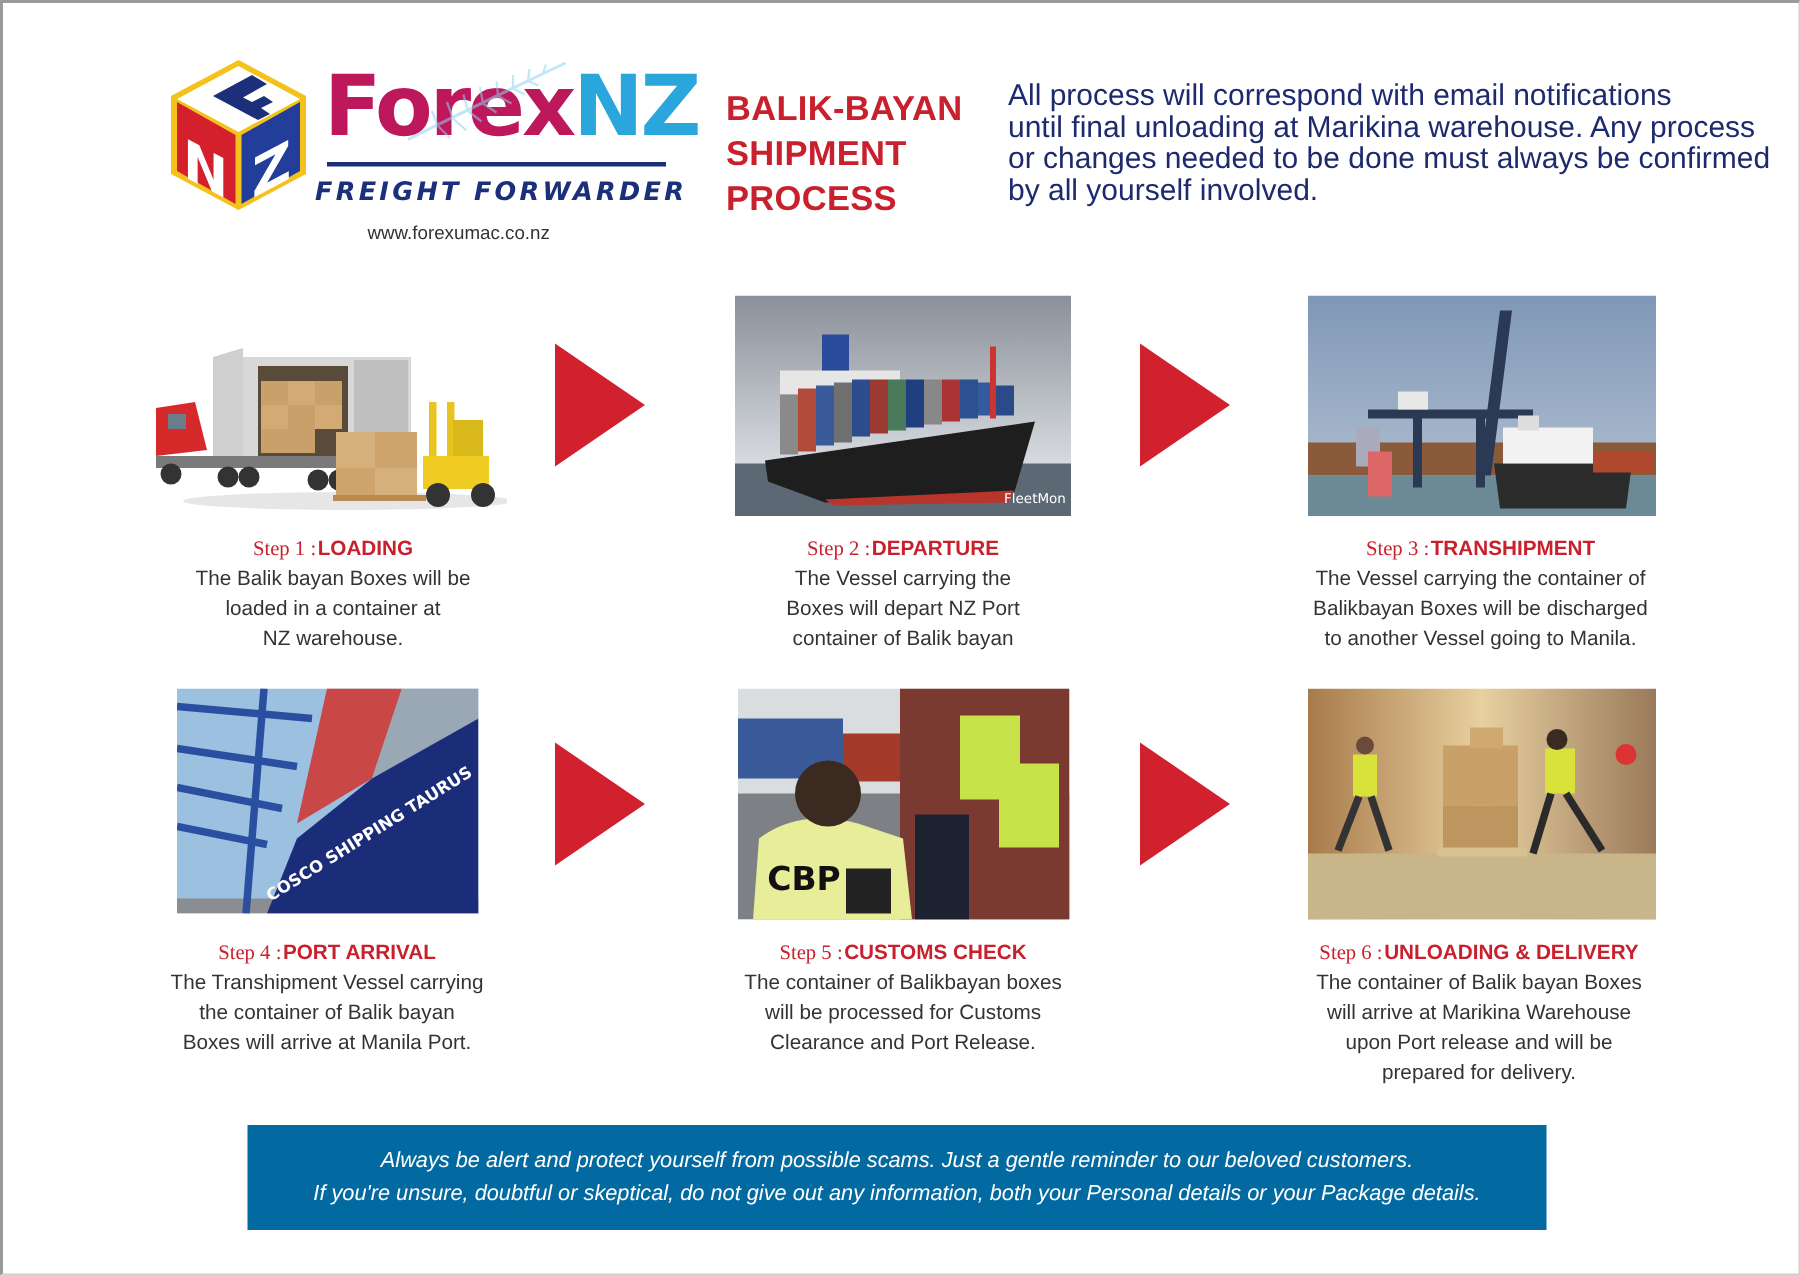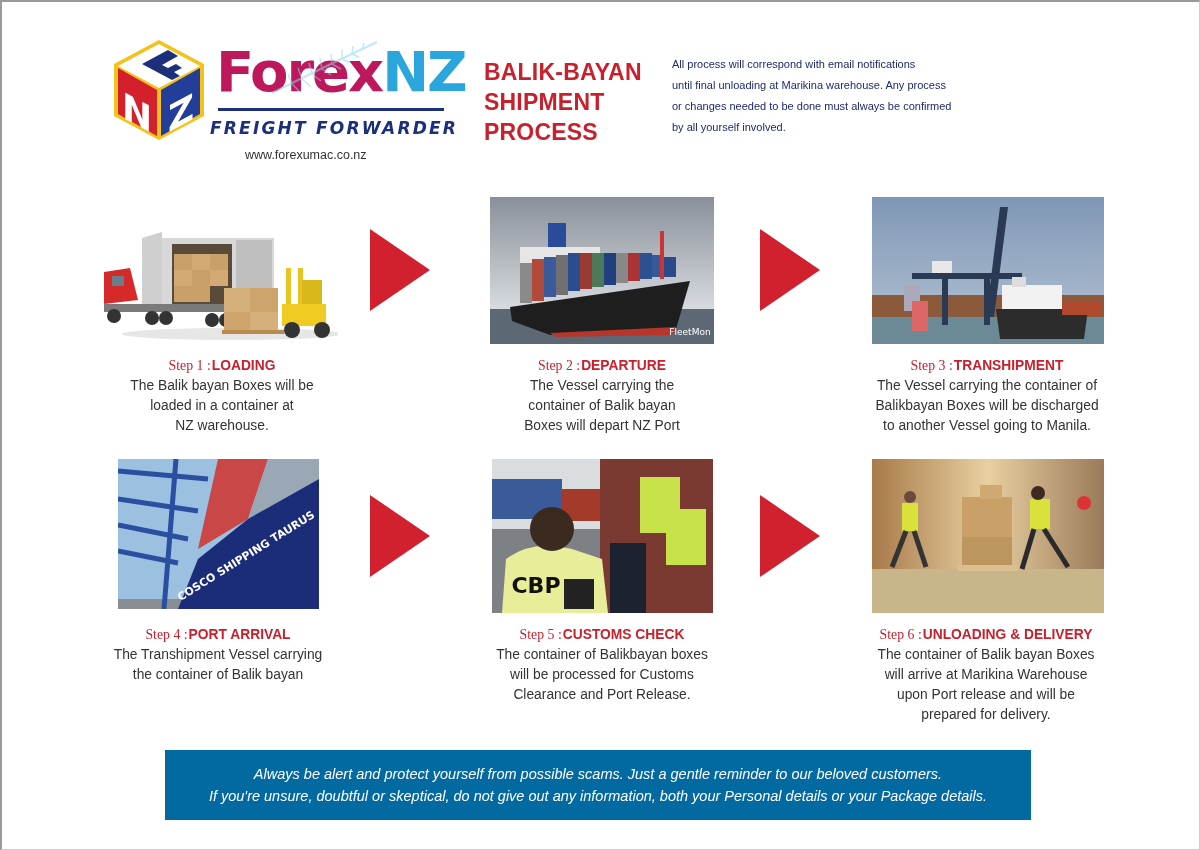--- a/index.html
+++ b/index.html
@@ -21,21 +21,21 @@
     .logo-rule { position: absolute; left: 106px; top: 70px; width: 226px; height: 3px; background: #1b2f7a; }
     .logo-sub { position: absolute; left: 98px; top: 80px; font-family: "DejaVu Sans", sans-serif;
       font-weight: bold; font-style: italic; font-size: 17px; letter-spacing: 2.2px; color: #1b2f7a; white-space: nowrap; }
     .logo-url { position: absolute; left: 133px; top: 110px; font-size: 12.5px; color: #333; }
 
     
     .title { position: absolute; left: 482px; top: 55px; color: #c8202c; font-weight: bold;
       font-size: 23px; line-height: 30px; letter-spacing: 0.2px; }
     .title div { white-space: nowrap; }
     .intro { position: absolute; left: 670px; top: 52px; width: 470px; color: #1d2a6e;
-      font-size: 11px; line-height: 21px; }
+      font-size: 20px; line-height: 21px; }
     .intro div { white-space: nowrap; }
 
     
     .img { position: absolute; overflow: hidden; }
     .caption { position: absolute; text-align: center; color: #333; font-size: 13.8px; line-height: 20px; }
     .caption .step-head { white-space: nowrap; }
     .caption .step-num { color: #c8202c; font-family: Liberation Serif, serif; }
     .caption .step-name { color: #c8202c; font-weight: bold; margin-left: 1px; }
     .caption .line { white-space: nowrap; }
 
@@ -198,22 +198,22 @@
   <div class="caption" style="left:90px;top:354px;width:260px">
     <div class="step-head"><span class="step-num">Step 1 :</span><span class="step-name">LOADING</span></div>
     <div class="line">The Balik bayan Boxes will be</div>
     <div class="line">loaded in a container at</div>
     <div class="line">NZ warehouse.</div>
   </div>
 
   <div class="caption" style="left:470px;top:354px;width:260px">
     <div class="step-head"><span class="step-num">Step 2 :</span><span class="step-name">DEPARTURE</span></div>
     <div class="line">The Vessel carrying the</div>
+    <div class="line">Boxes will depart NZ Port</div>
     <div class="line">container of Balik bayan</div>
-    <div class="line">Boxes will depart NZ Port</div>
   </div>
 
   <div class="caption" style="left:850px;top:354px;width:270px">
     <div class="step-head"><span class="step-num">Step 3 :</span><span class="step-name">TRANSHIPMENT</span></div>
     <div class="line">The Vessel carrying the  container of</div>
     <div class="line">Balikbayan Boxes  will be discharged</div>
     <div class="line">to another Vessel going to Manila.</div>
   </div>
 
   <svg class="img" style="left:116px;top:457px;width:201px;height:150px" viewBox="0 0 201 150">
@@ -271,20 +271,21 @@
     <line x1="42" y1="72" x2="54" y2="108" stroke="#333" stroke-width="5"></line>
     <line x1="162" y1="70" x2="150" y2="110" stroke="#2a2a2a" stroke-width="5"></line>
     <line x1="172" y1="70" x2="196" y2="108" stroke="#2a2a2a" stroke-width="5"></line>
     <circle cx="212" cy="44" r="7" fill="#d33"></circle>
   </svg>
 
   <div class="caption" style="left:86px;top:623px;width:260px">
     <div class="step-head"><span class="step-num">Step 4 :</span><span class="step-name">PORT ARRIVAL</span></div>
     <div class="line">The Transhipment Vessel carrying</div>
     <div class="line">the container of  Balik bayan</div>
+    <div class="line">Boxes will arrive at Manila Port.</div>
   </div>
 
   <div class="caption" style="left:470px;top:623px;width:260px">
     <div class="step-head"><span class="step-num">Step 5 :</span><span class="step-name">CUSTOMS CHECK</span></div>
     <div class="line">The container of Balikbayan boxes</div>
     <div class="line">will be processed for Customs</div>
     <div class="line">Clearance and Port Release.</div>
   </div>
 
   <div class="caption" style="left:846px;top:623px;width:276px">

